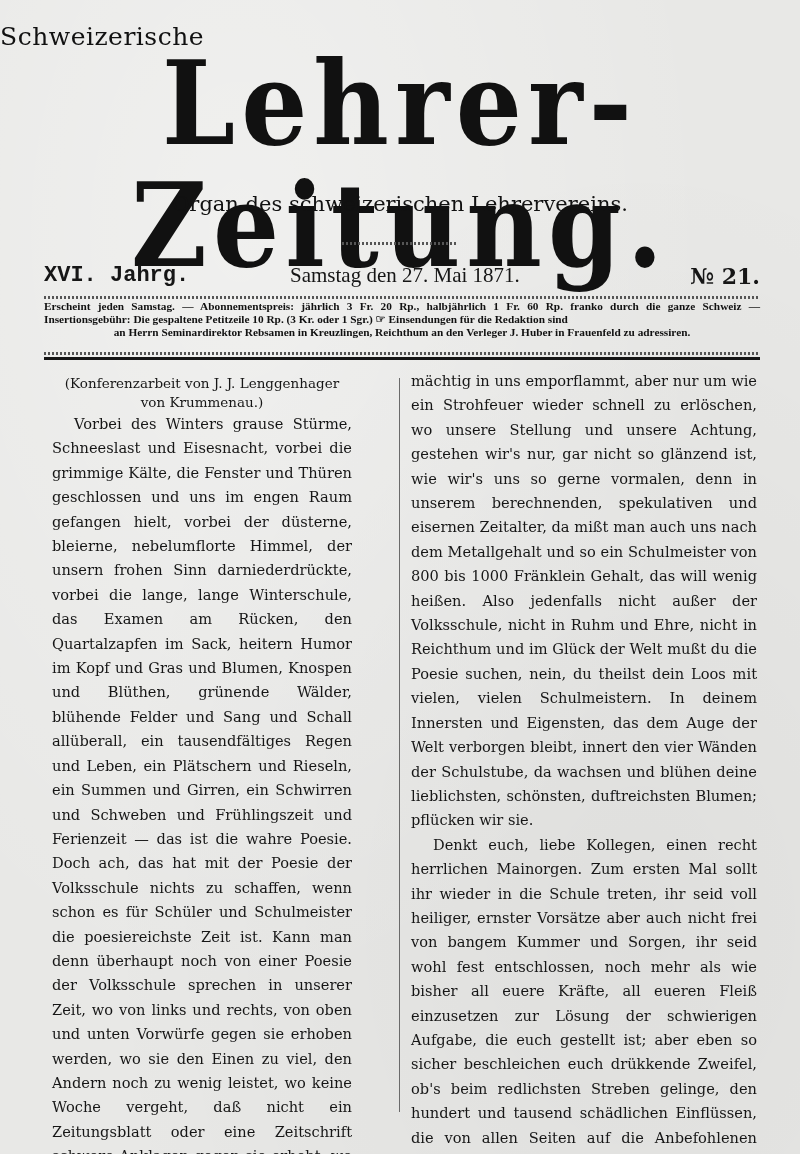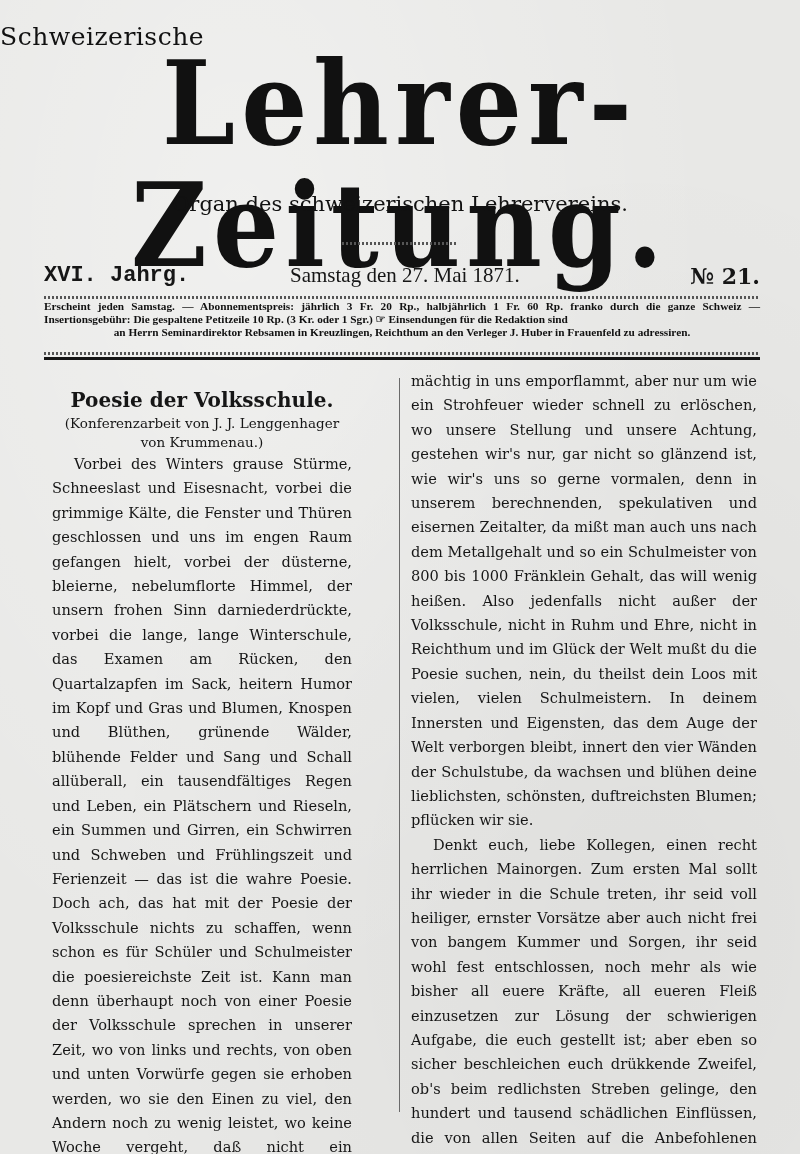--- a/index.html
+++ b/index.html
@@ -103,21 +103,20 @@
   <div class="notice">
     <span>Erscheint jeden Samstag. — Abonnementspreis: jährlich 3 Fr. 20 Rp., halbjährlich 1 Fr. 60 Rp. franko durch die ganze</span>
     <span>Schweiz — Insertionsgebühr: Die gespaltene Petitzeile 10 Rp. (3 Kr. oder 1 Sgr.) ☞ Einsendungen für die Redaktion sind</span>
     <span class="l3">an Herrn Seminardirektor Rebsamen in Kreuzlingen, Reichthum an den Verleger J. Huber in Frauenfeld zu adressiren.</span>
   </div>
 
   <div class="wavy rule2"></div>
   <div class="rule-thick"></div>
 
   <div class="col col-left">
-    <div class="art-title">Poesie der Volksschule.</div>
     <div class="art-byline">(Konferenzarbeit von J. J. Lenggenhager von Krummenau.)</div>
     <p class="para">Vorbei des Winters grause Stürme, Schneeslast und Eisesnacht, vorbei die grimmige Kälte, die Fenster und Thüren geschlossen und uns im engen Raum gefangen hielt, vorbei der düsterne, bleierne, nebelumflorte Himmel, der unsern frohen Sinn darniederdrückte, vorbei die lange, lange Winterschule, das Examen am Rücken, den Quartalzapfen im Sack, heitern Humor im Kopf und Gras und Blumen, Knospen und Blüthen, grünende Wälder, blühende Felder und Sang und Schall allüberall, ein tausendfältiges Regen und Leben, ein Plätschern und Rieseln, ein Summen und Girren, ein Schwirren und Schweben und Frühlingszeit und Ferienzeit — das ist die wahre Poesie. Doch ach, das hat mit der Poesie der Volksschule nichts zu schaffen, wenn schon es für Schüler und Schulmeister die poesiereichste Zeit ist. Kann man denn überhaupt noch von einer Poesie der Volksschule sprechen in unserer Zeit, wo von links und rechts, von oben und unten Vorwürfe gegen sie erhoben werden, wo sie den Einen zu viel, den Andern noch zu wenig leistet, wo keine Woche vergeht, daß nicht ein Zeitungsblatt oder eine Zeitschrift schwere Anklagen gegen sie erhebt, wo man sie verantwortlich macht für Alles und Jedes, was Schlechtes und Schiefes geschieht in der Welt in Rußland und in Portugal, wo man die Gräuel des Krieges, die Verirrungen auf religiösem und sozialem Gebiete nur der armen Schule in die Schuhe schiebt, wo wir wohl etwa an einer Versammlung beweihraucht werden und die Meinung von uns selbst</p>
   </div>
 
   <div class="col-divider"></div>
 
   <div class="col col-right">
     <p class="para noindent">mächtig in uns emporflammt, aber nur um wie ein Strohfeuer wieder schnell zu erlöschen, wo unsere Stellung und unsere Achtung, gestehen wir's nur, gar nicht so glänzend ist, wie wir's uns so gerne vormalen, denn in unserem berechnenden, spekulativen und eisernen Zeitalter, da mißt man auch uns nach dem Metallgehalt und so ein Schulmeister von 800 bis 1000 Fränklein Gehalt, das will wenig heißen. Also jedenfalls nicht außer der Volksschule, nicht in Ruhm und Ehre, nicht in Reichthum und im Glück der Welt mußt du die Poesie suchen, nein, du theilst dein Loos mit vielen, vielen Schulmeistern. In deinem Innersten und Eigensten, das dem Auge der Welt verborgen bleibt, innert den vier Wänden der Schulstube, da wachsen und blühen deine lieblichsten, schönsten, duftreichsten Blumen; pflücken wir sie.</p>
     <p class="para">Denkt euch, liebe Kollegen, einen recht herrlichen Mainorgen. Zum ersten Mal sollt ihr wieder in die Schule treten, ihr seid voll heiliger, ernster Vorsätze aber auch nicht frei von bangem Kummer und Sorgen, ihr seid wohl fest entschlossen, noch mehr als wie bisher all euere Kräfte, all eueren Fleiß einzusetzen zur Lösung der schwierigen Aufgabe, die euch gestellt ist; aber eben so sicher beschleichen euch drükkende Zweifel, ob's beim redlichsten Streben gelinge, den hundert und tausend schädlichen Einflüssen, die von allen Seiten auf die Anbefohlenen einwirken, mit Erfolg entgegen zu treten. So tretet ihr hinaus, des Morgens kühle Lüfte säuseln um euch her, im Brautgewande steht die Erde, balsamische Düfte erfüllen die Luft, golden beginnt die Königin des Tages ihren Lauf am hohen, blauen Firmament.</p>
 

